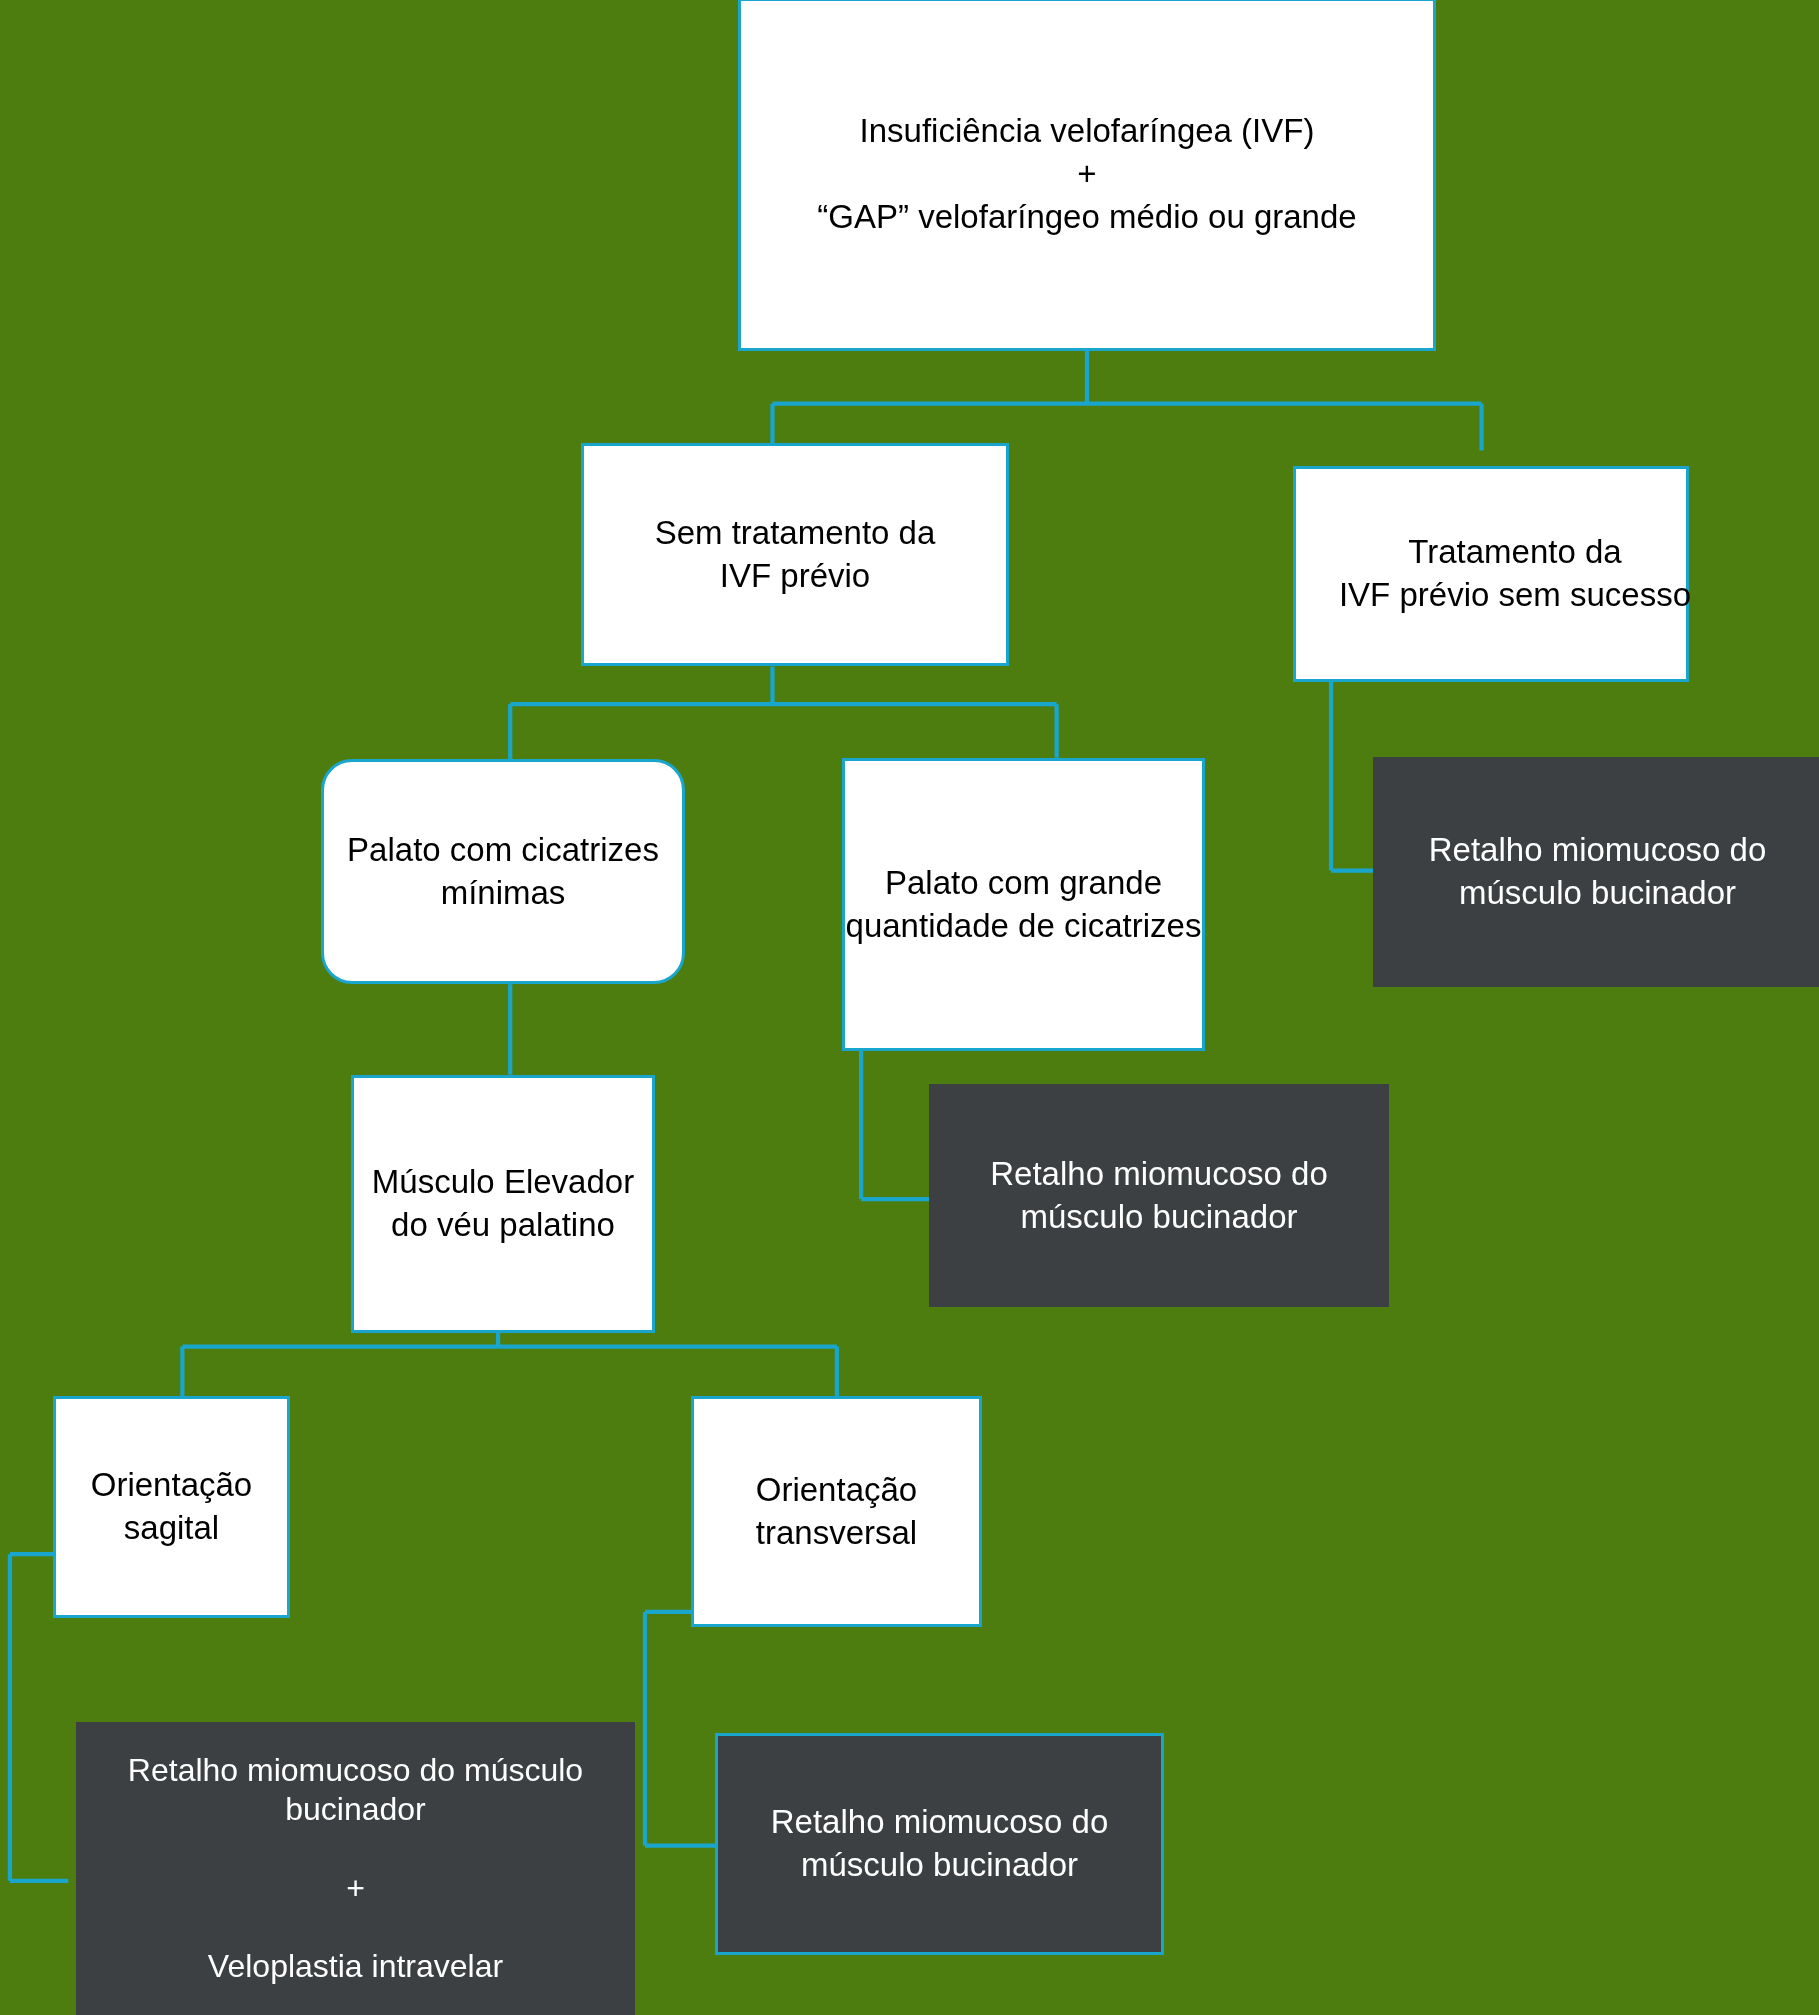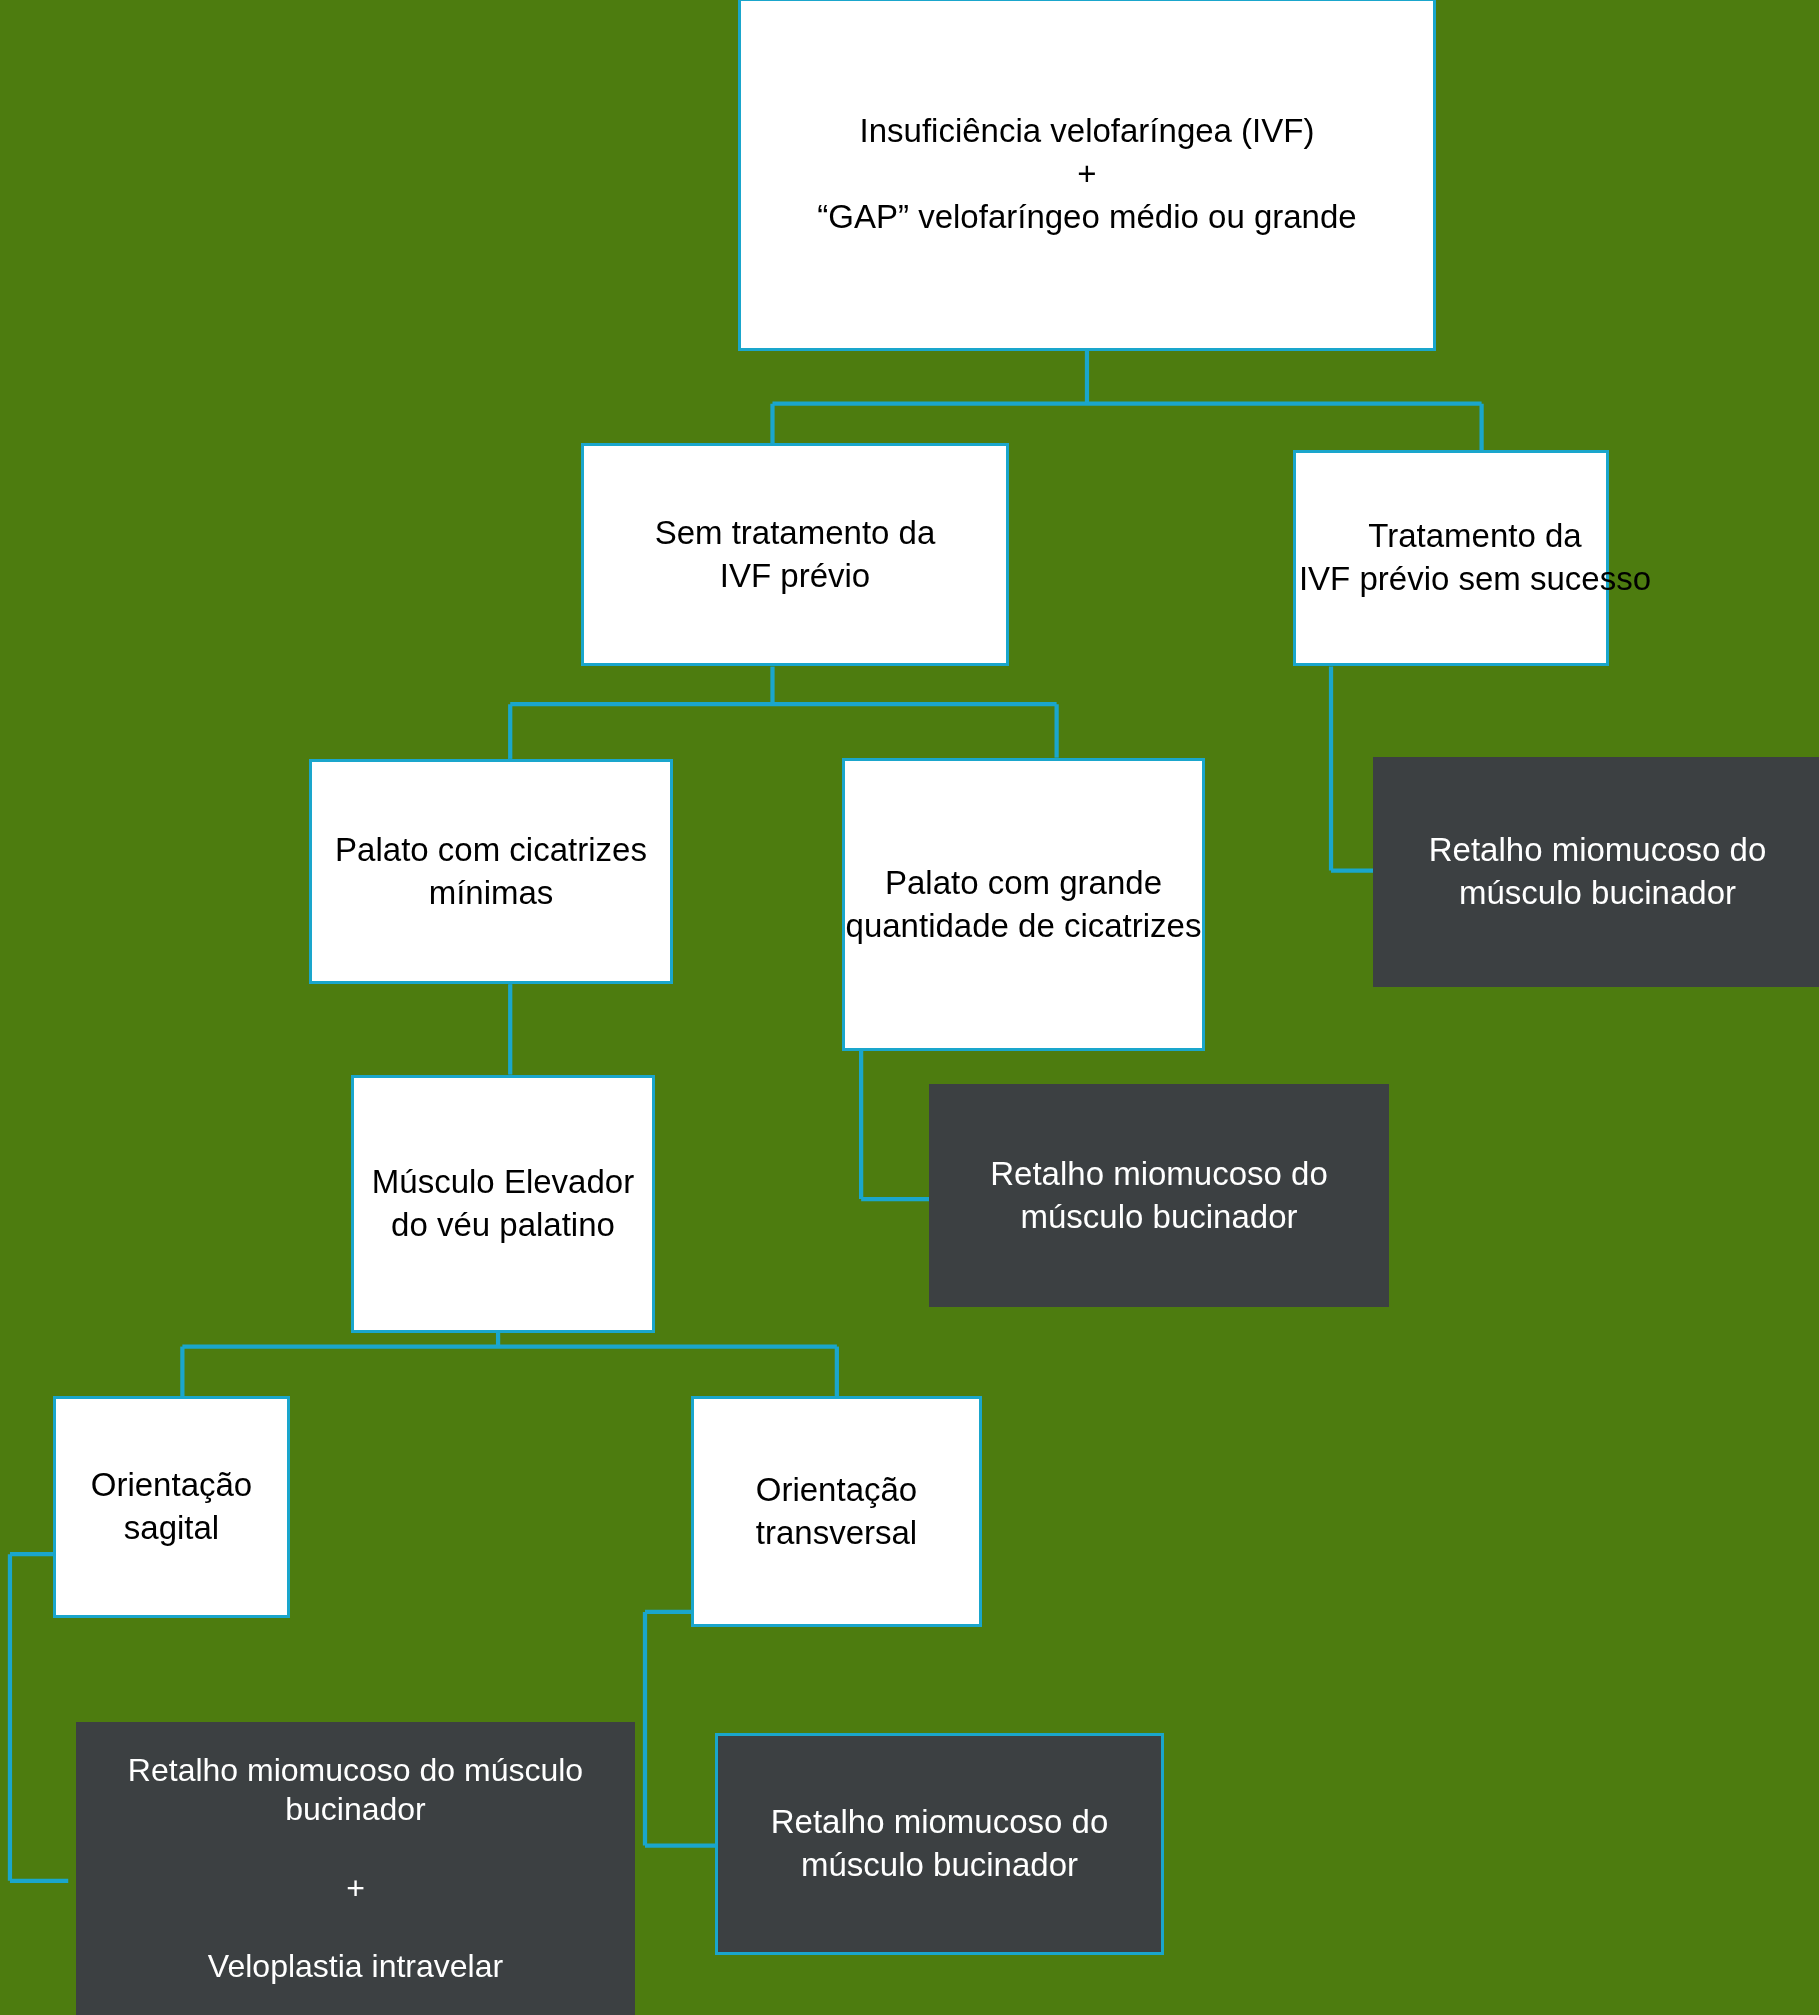--- a/index.html
+++ b/index.html
@@ -102,26 +102,26 @@
     <div class="label">Insuficiência velofaríngea (IVF)
 +
 “GAP” velofaríngeo médio ou grande</div>
   </div>
 
   <div class="node light" style="left:581px; top:443px; width:428px; height:223px;">
     <div class="label">Sem tratamento da
 IVF prévio</div>
   </div>
 
-  <div class="node light" style="left:1293px; top:450px; width:316px; height:216px;padding-left:48px;">
+  <div class="node light" style="left:1293px; top:466px; width:396px; height:216px;padding-left:48px;">
     <div class="label nowrap" style="width:auto; overflow:visible;">Tratamento da
 IVF prévio sem sucesso</div>
   </div>
 
-  <div class="node light" style="left:309px; top:759px; width:364px; height:225px;">
+  <div class="node light" style="left:321px; top:759px; width:364px; height:225px;border-radius:31px;">
     <div class="label">Palato com cicatrizes
 mínimas</div>
   </div>
 
   <div class="node light" style="left:842px; top:758px; width:363px; height:293px;">
     <div class="label nowrap" style="width:auto; overflow:visible;">Palato com grande
 quantidade de cicatrizes</div>
   </div>
 
   <div class="node light" style="left:351px; top:1075px; width:304px; height:258px;">

